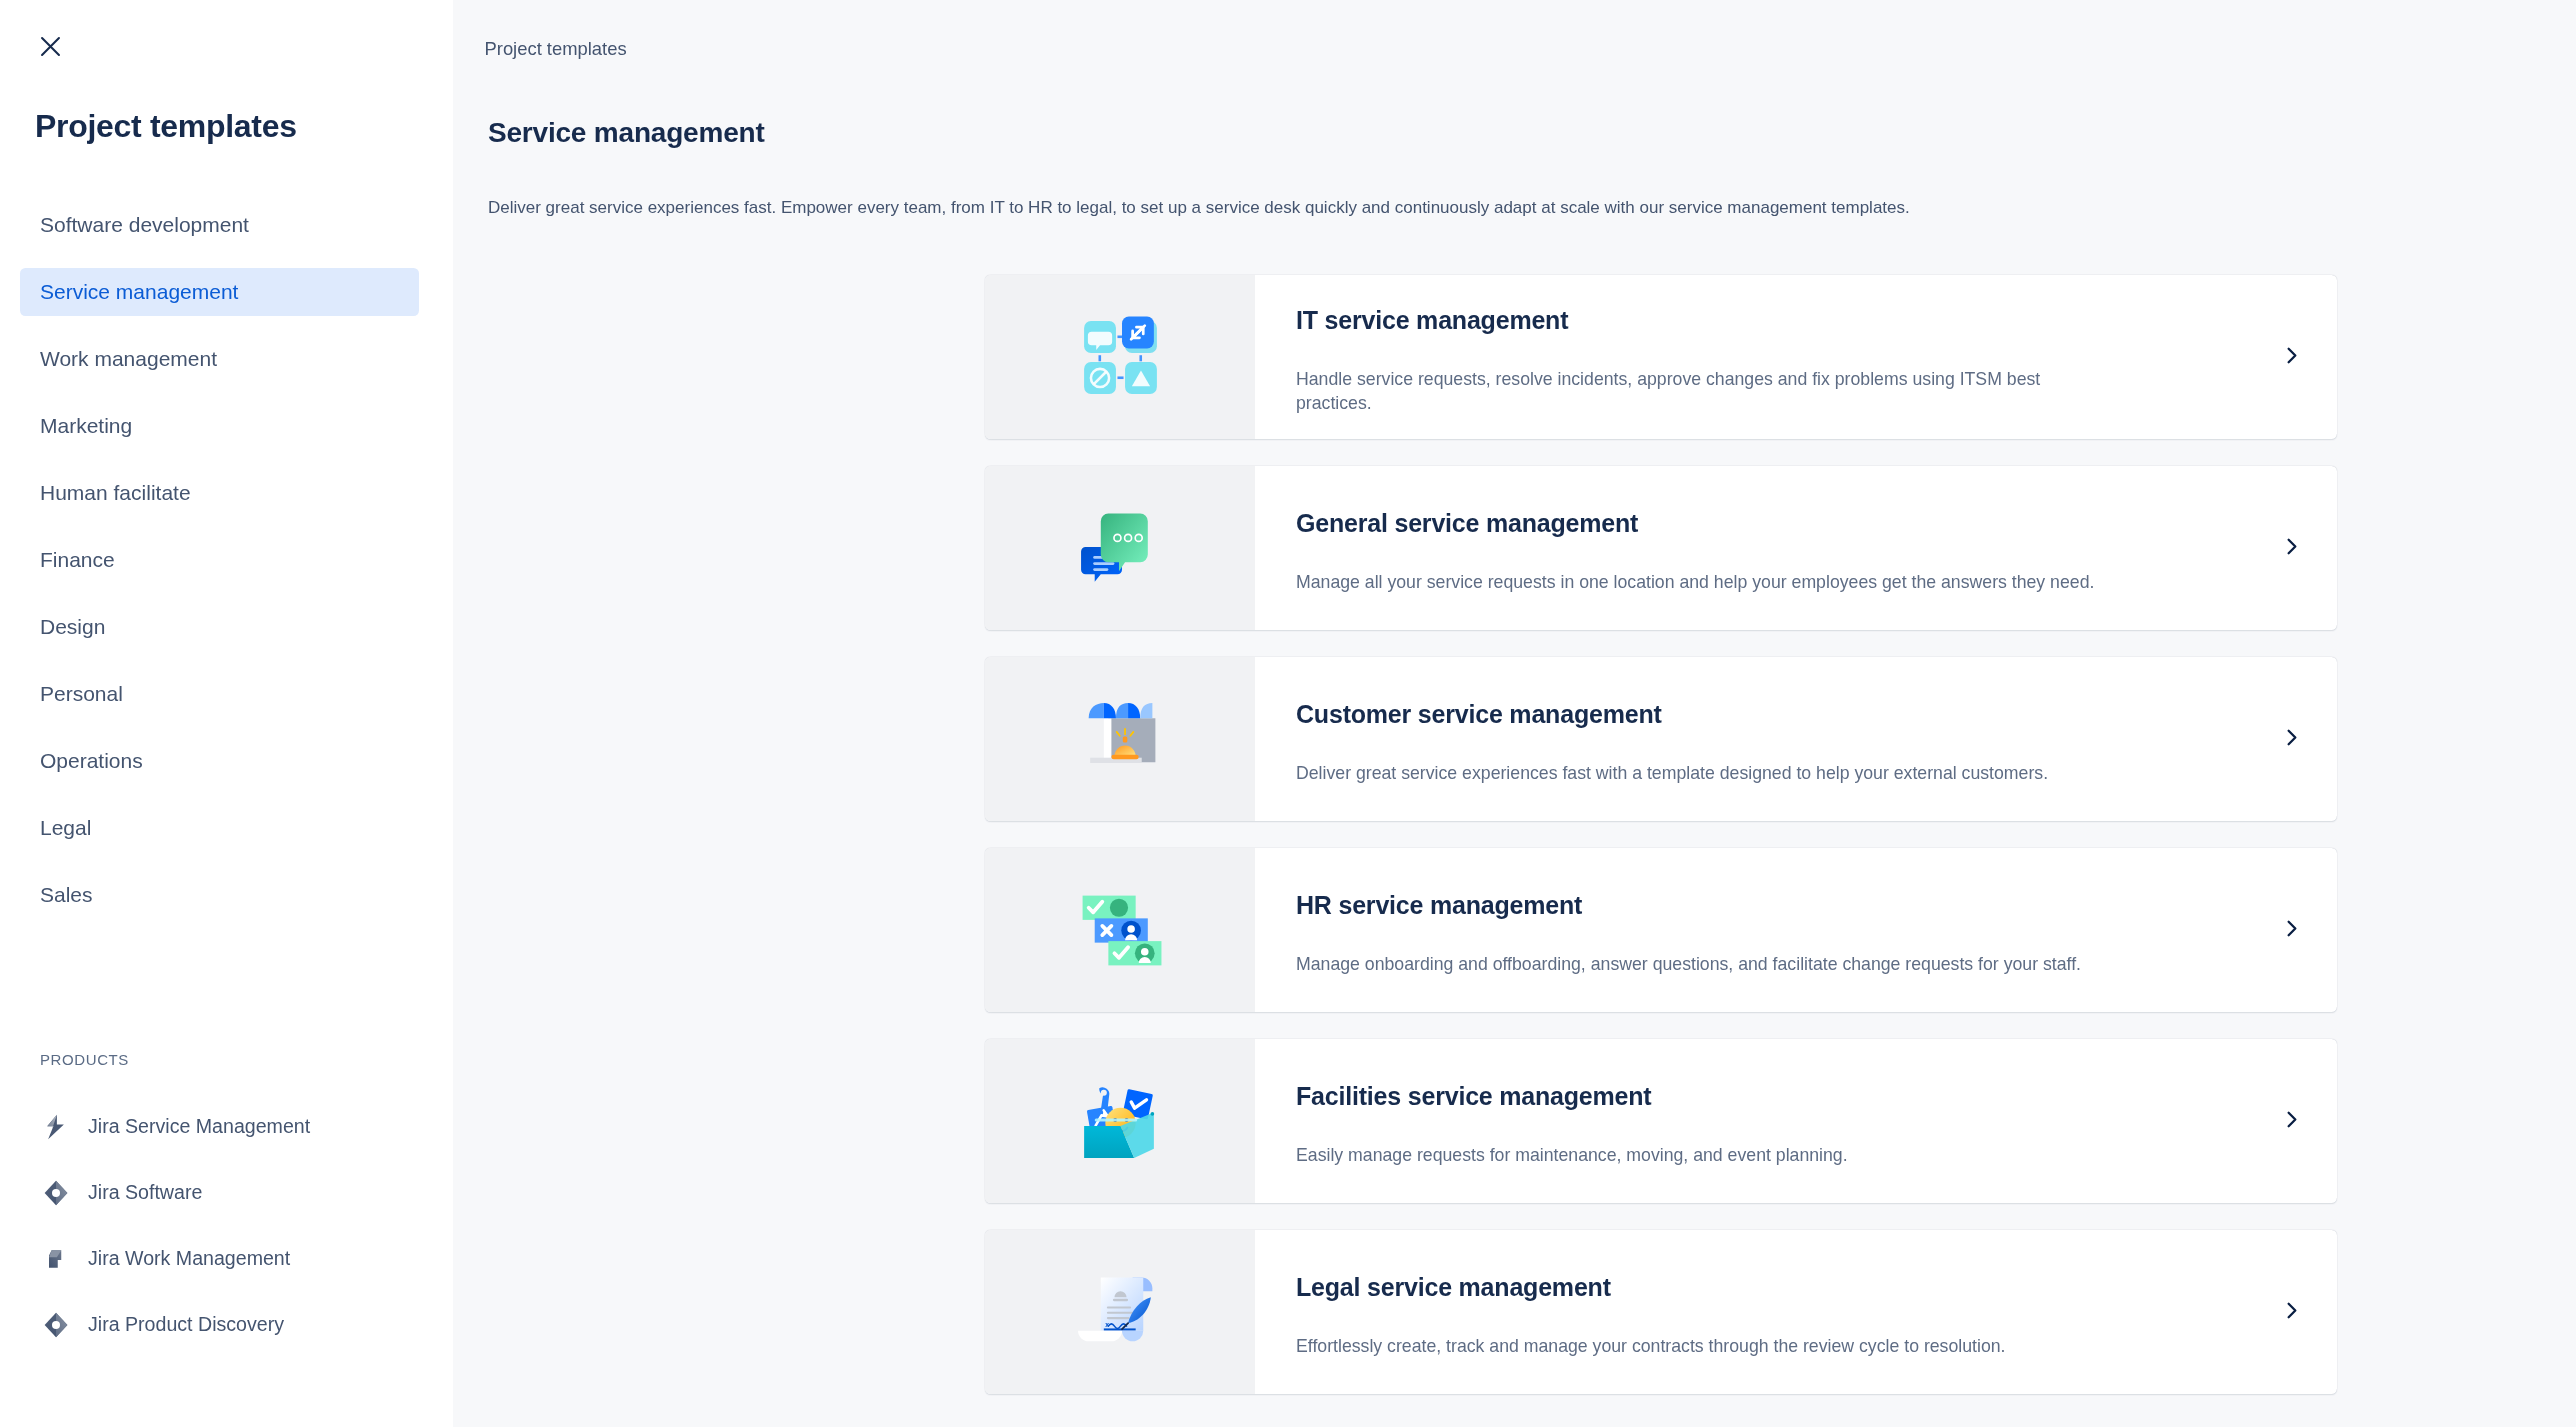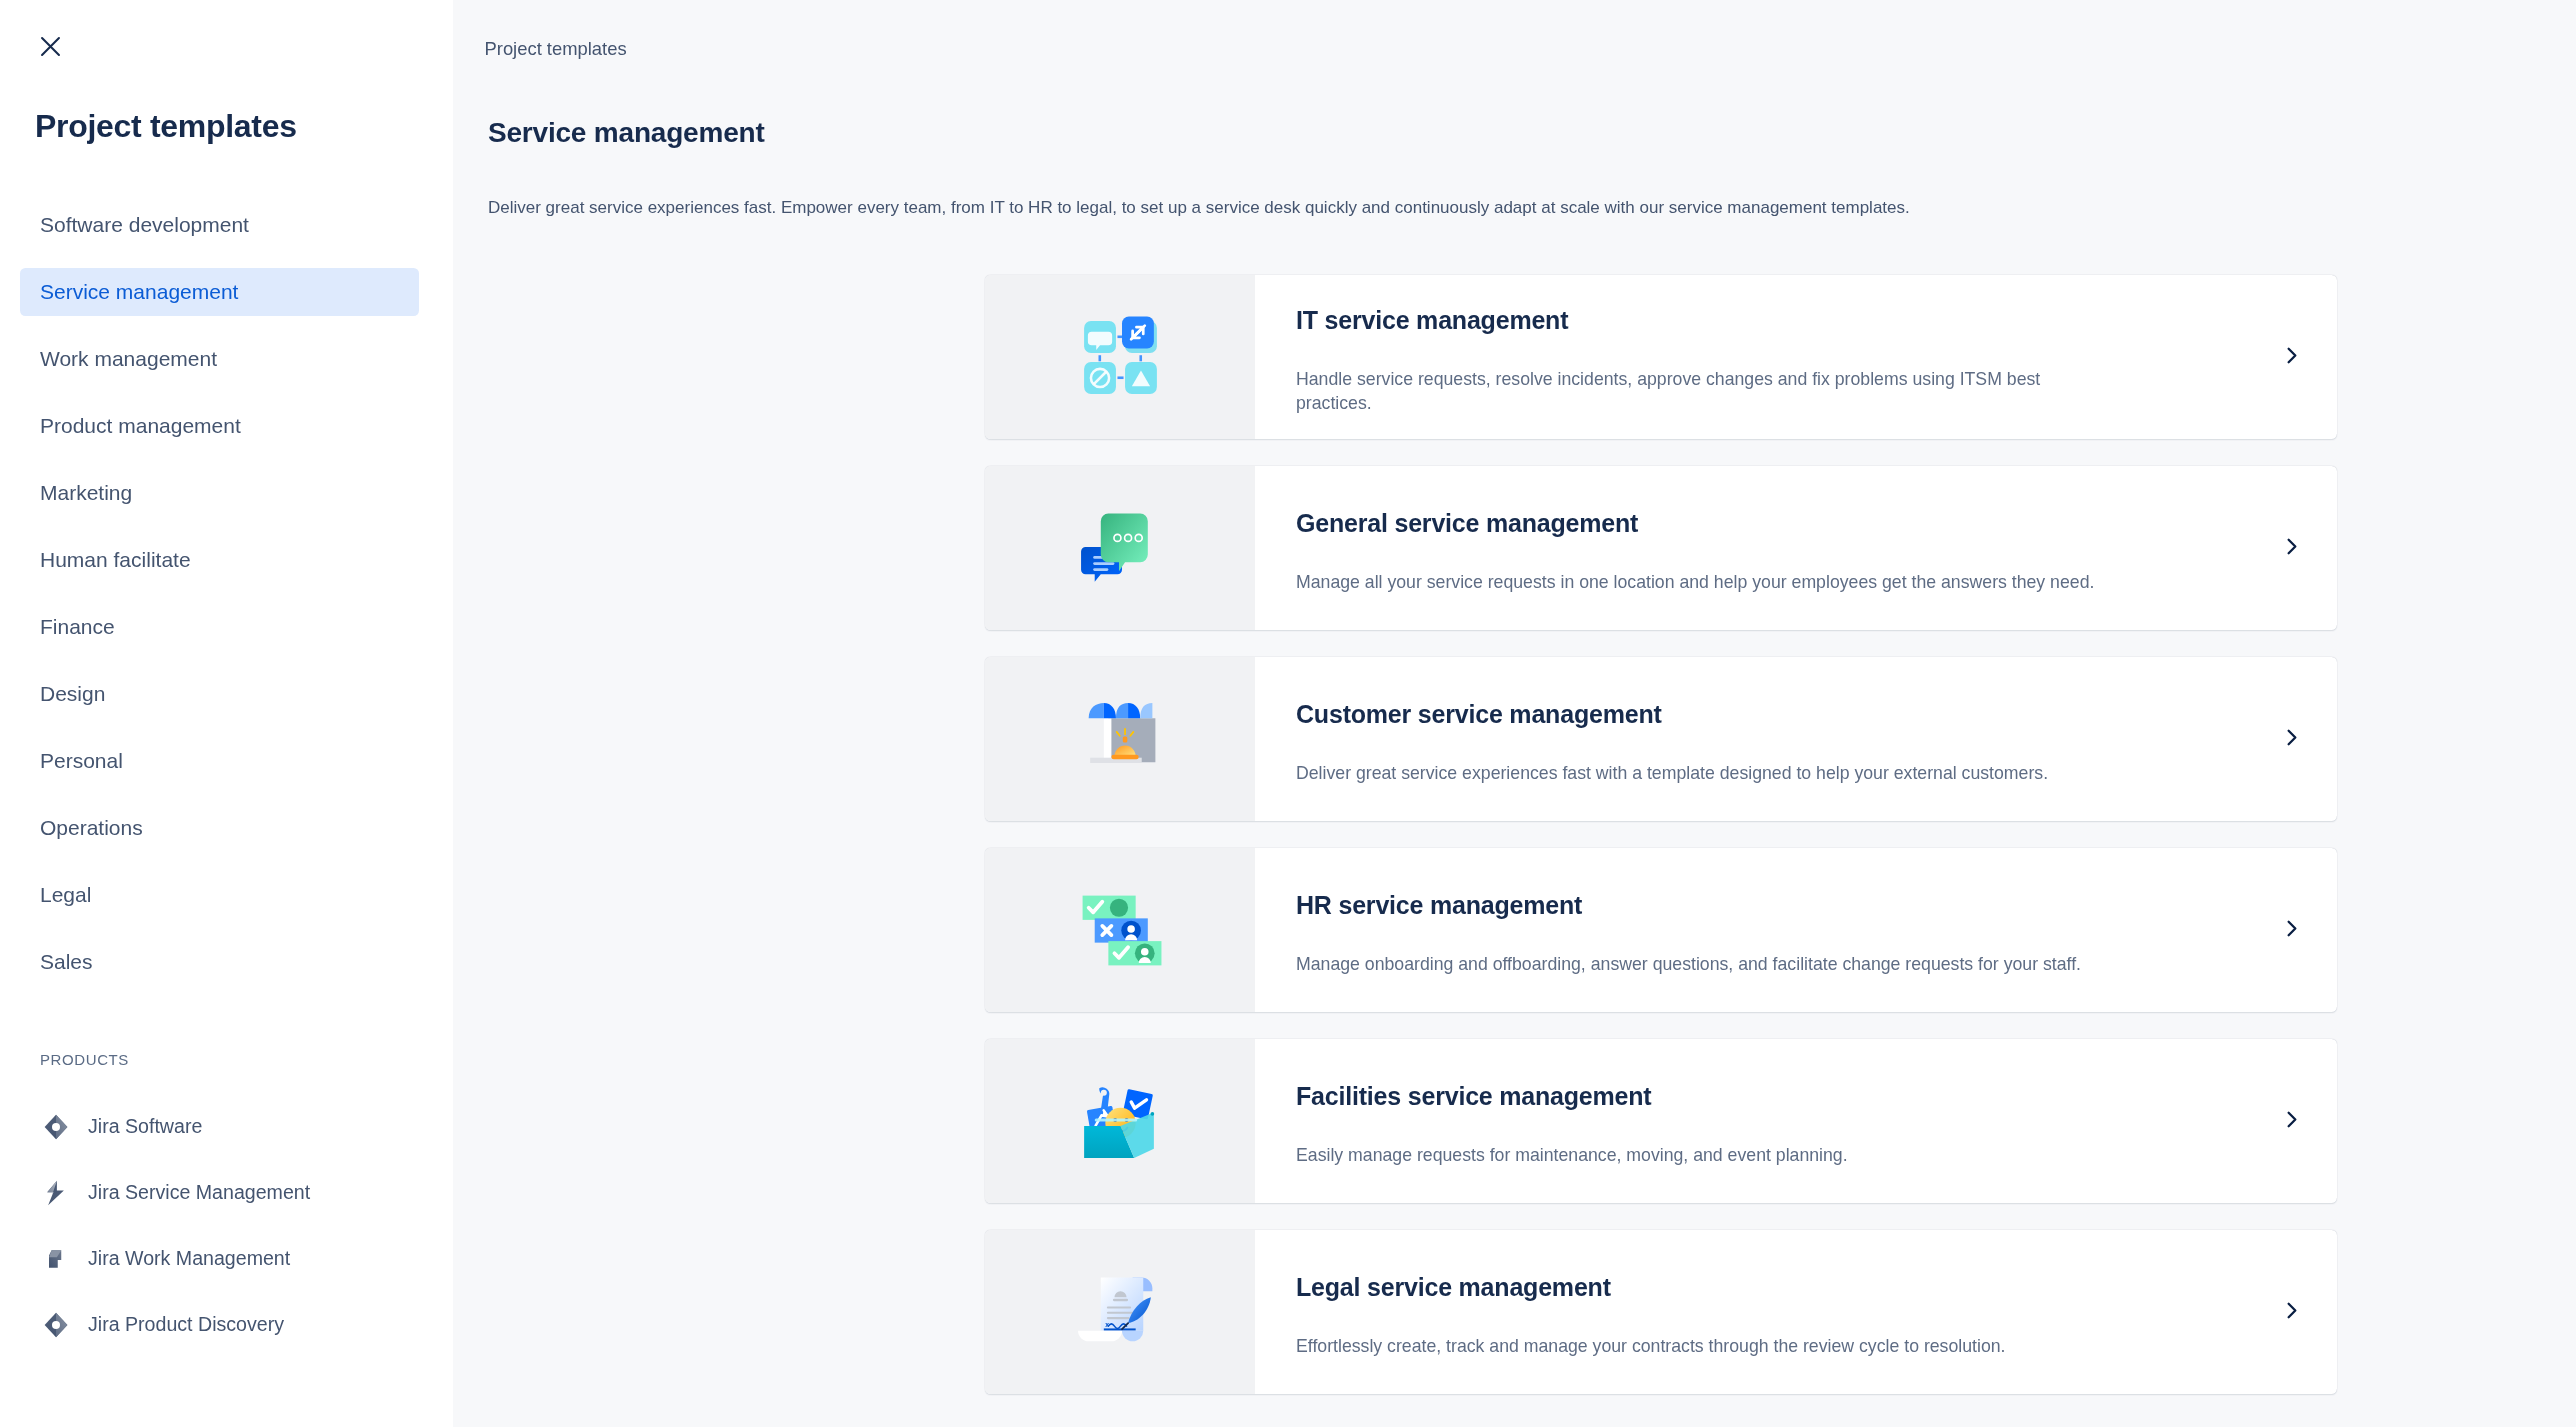--- a/index.html
+++ b/index.html
@@ -206,23 +206,20 @@
       <div class="nav-item">
           <span>Software development</span>
         </div>
       <div class="nav-item active">
           <span>Service management</span>
         </div>
       <div class="nav-item">
           <span>Work management</span>
         </div>
       <div class="nav-item">
-          <span>Product management</span>
-        </div>
-      <div class="nav-item">
           <span>Marketing</span>
         </div>
       <div class="nav-item">
           <span>Human facilitate</span>
         </div>
       <div class="nav-item">
           <span>Finance</span>
         </div>
       <div class="nav-item">
           <span>Design</span>
@@ -237,20 +234,40 @@
           <span>Legal</span>
         </div>
       <div class="nav-item">
           <span>Sales</span>
         </div>
     </nav>
 
     <div class="products-header">PRODUCTS</div>
 
     <div class="products">
+
+      <div class="product-item">
+        <span class="p-icon">
+          <svg class="ill" width="28" height="28" viewBox="0 0 32 32">
+            <defs>
+              <linearGradient id="jsm1" x1="0" y1="0" x2="1" y2="1">
+                <stop offset="0" stop-color="#42526E"></stop>
+                  <stop offset="1" stop-color="#505F79"></stop>
+              </linearGradient>
+              <linearGradient id="jsm2" x1="1" y1="0" x2="0" y2="1">
+                <stop offset="0" stop-color="#B3BAC5"></stop>
+                  <stop offset="1" stop-color="#6B778C"></stop>
+              </linearGradient>
+            </defs>
+            <path d="M17 2 L6 15 L13 15 L7 30 L25 13 L17 13 Z" fill="url(#jsm1)"></path>
+            <path d="M17 2 L6 15 L13 15 L11 20 Z" fill="url(#jsm2)"></path>
+          </svg>
+        </span>
+        <span class="p-label">Jira Service Management</span>
+      </div>
 
       <div class="product-item">
         <span class="p-icon">
           <svg class="ill" width="28" height="28" viewBox="0 0 32 32">
             <defs>
               <linearGradient id="js1" x1="0" y1="0" x2="1" y2="1">
                 <stop offset="0" stop-color="#505F79"></stop>
                   <stop offset="1" stop-color="#42526E"></stop>
               </linearGradient>
               <linearGradient id="js2" x1="1" y1="0" x2="0" y2="1">
@@ -263,40 +280,20 @@
             <circle cx="16" cy="16" r="4.6" fill="#fff"></circle>
           </svg>
         </span>
         <span class="p-label">Jira Software</span>
       </div>
 
       <div class="product-item">
         <span class="p-icon">
           <svg class="ill" width="28" height="28" viewBox="0 0 32 32">
             <defs>
-              <linearGradient id="jsm1" x1="0" y1="0" x2="1" y2="1">
-                <stop offset="0" stop-color="#42526E"></stop>
-                  <stop offset="1" stop-color="#505F79"></stop>
-              </linearGradient>
-              <linearGradient id="jsm2" x1="1" y1="0" x2="0" y2="1">
-                <stop offset="0" stop-color="#B3BAC5"></stop>
-                  <stop offset="1" stop-color="#6B778C"></stop>
-              </linearGradient>
-            </defs>
-            <path d="M17 2 L6 15 L13 15 L7 30 L25 13 L17 13 Z" fill="url(#jsm1)"></path>
-            <path d="M17 2 L6 15 L13 15 L11 20 Z" fill="url(#jsm2)"></path>
-          </svg>
-        </span>
-        <span class="p-label">Jira Service Management</span>
-      </div>
-
-      <div class="product-item">
-        <span class="p-icon">
-          <svg class="ill" width="28" height="28" viewBox="0 0 32 32">
-            <defs>
               <linearGradient id="jwm1" x1="0" y1="1" x2="1" y2="0">
                 <stop offset="0" stop-color="#42526E"></stop>
                   <stop offset="1" stop-color="#6B778C"></stop>
               </linearGradient>
             </defs>
             <path d="M11 6 L22 6 L22 17 L18 17 L18 26 L8 26 L8 12 Z" fill="url(#jwm1)"></path>
             <path d="M11 6 L22 6 L17 14 L8 14 Z" fill="#8993A4"></path>
           </svg>
         </span>
         <span class="p-label">Jira Work Management</span>

